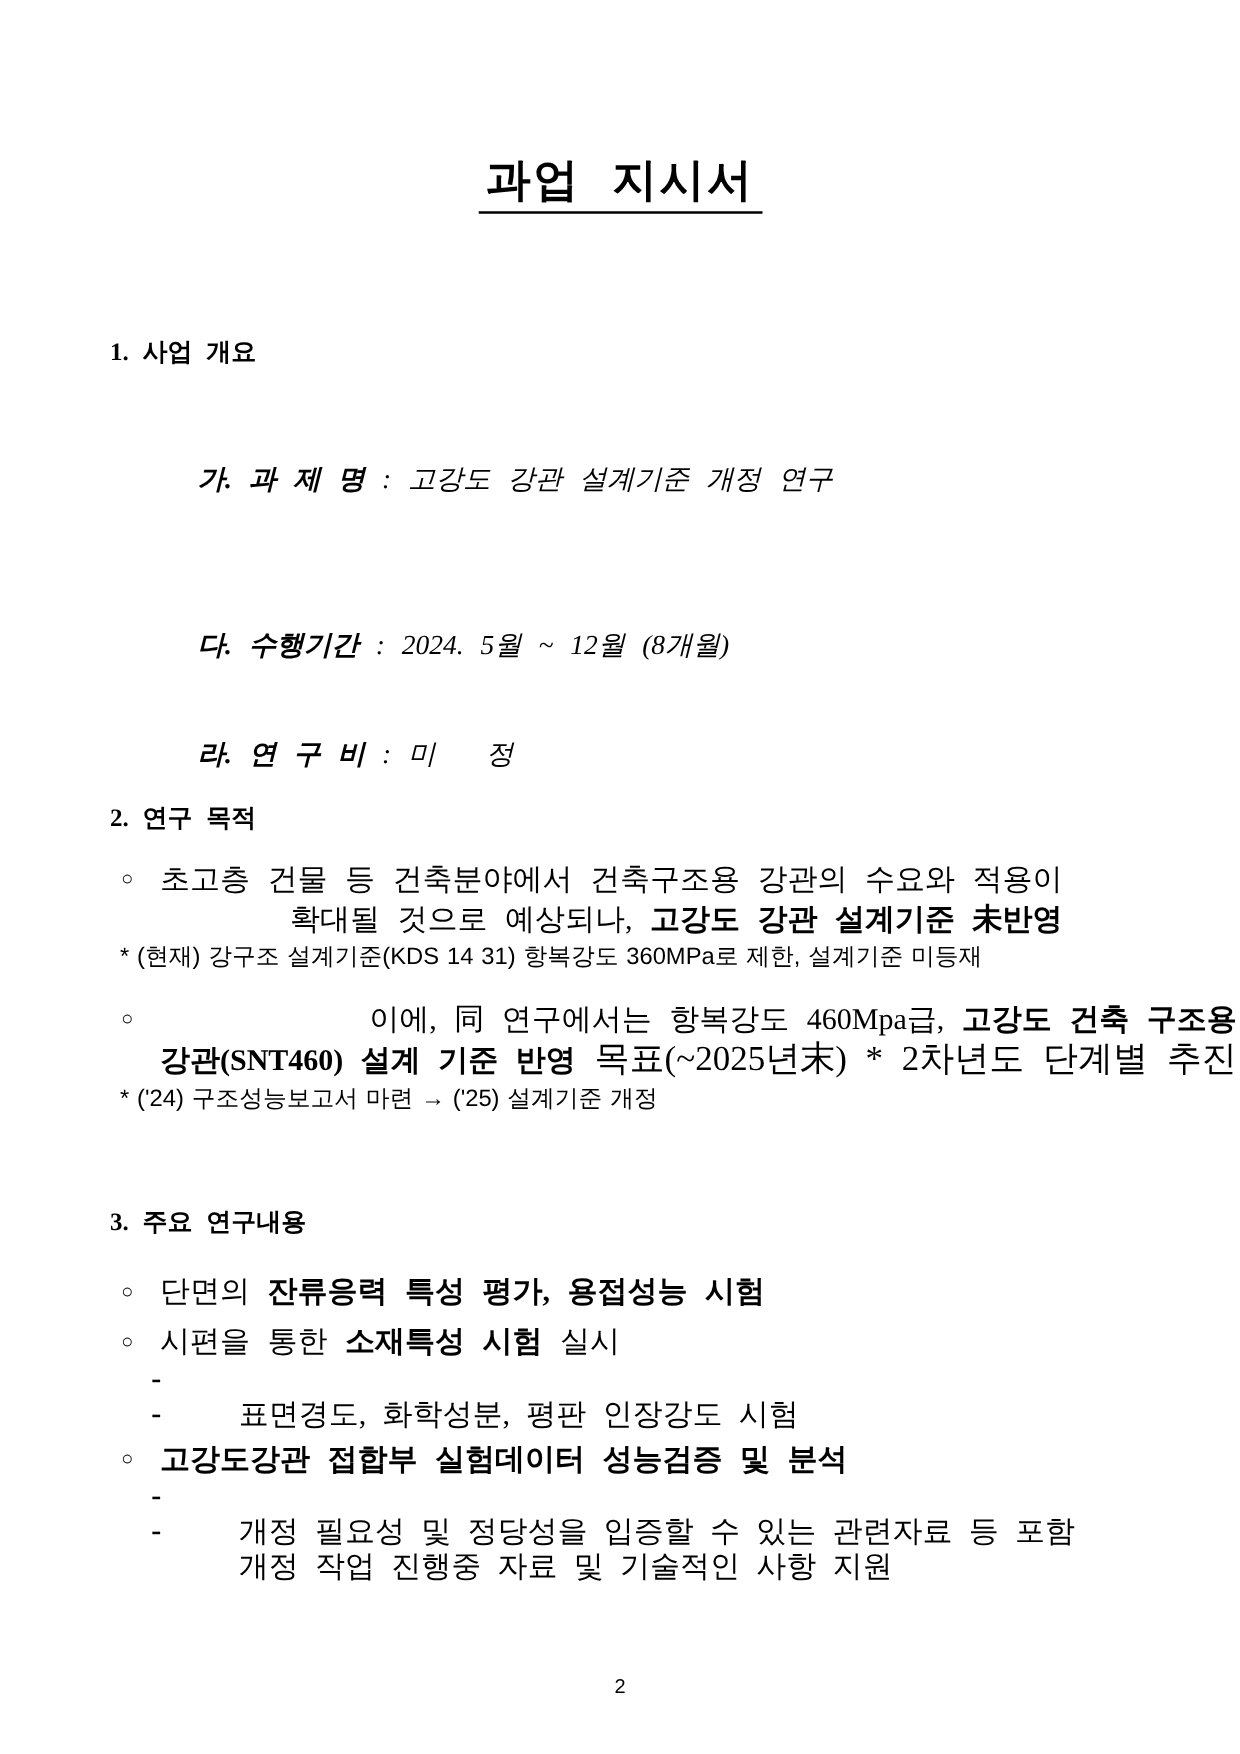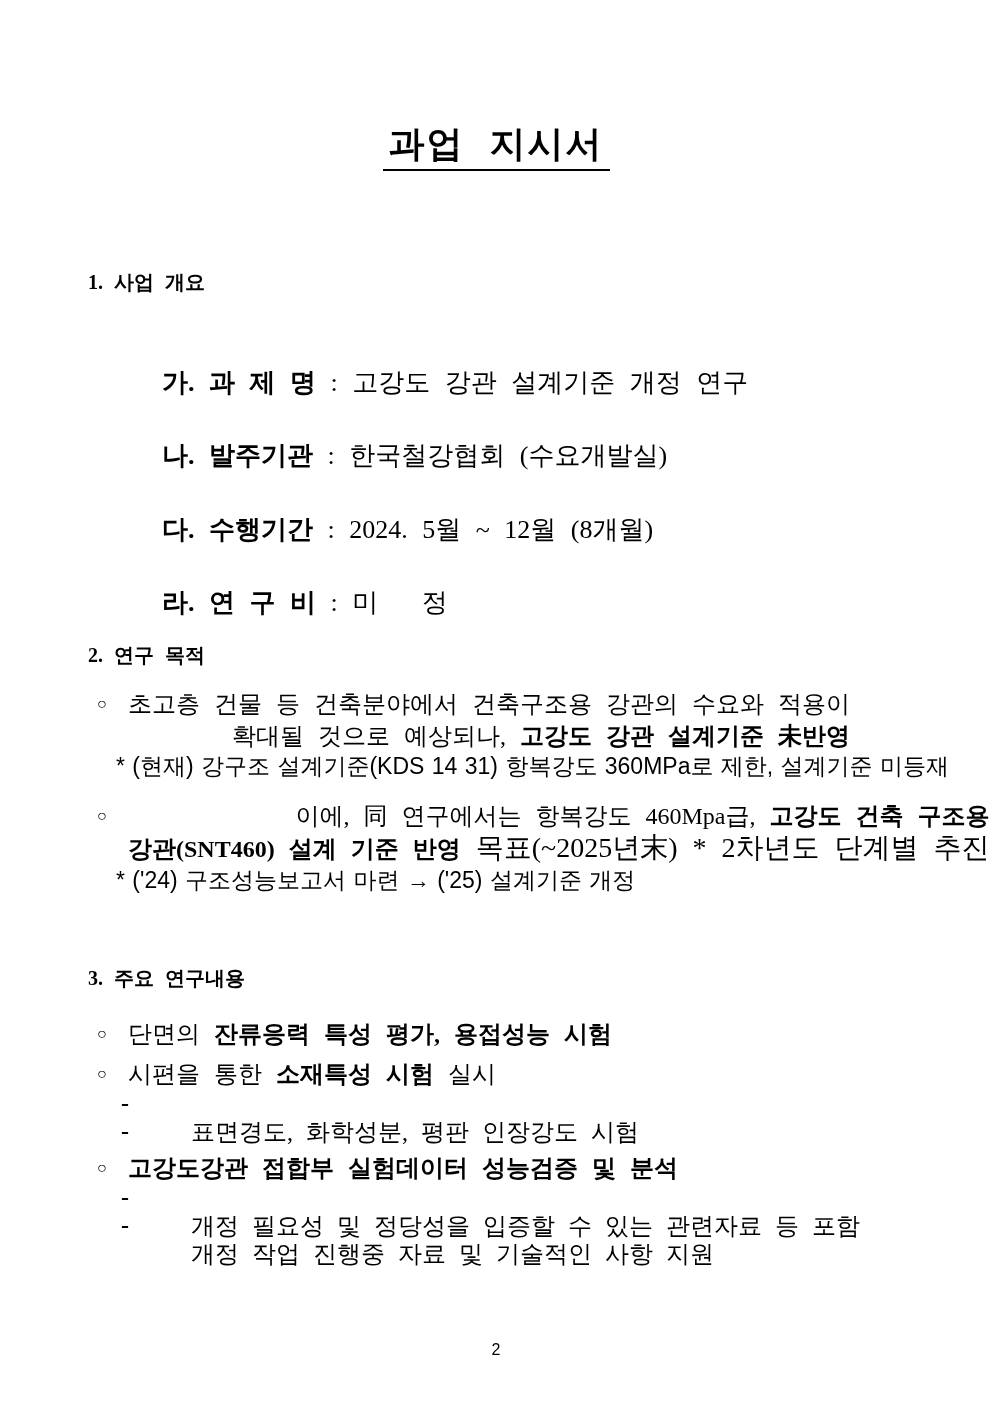--- a/index.html
+++ b/index.html
@@ -29,22 +29,22 @@
   
   .heading {
     position: absolute; left: 88px;
     font-size: 20px; font-weight: bold;
     line-height: 28px; white-space: pre; word-spacing: 6px;
   }
 
   
   .item {
     position: absolute; left: 104px;
-    font-size: 26px; line-height: 28px;
-    white-space: pre; word-spacing: 8px;
+    font-size: 22px; line-height: 28px;
+    white-space: pre; word-spacing: 8px; font-style: italic;
   }
   .item .lbl { font-weight: bold; }
 
   
   .bullet {
     position: absolute; left: 128px;
     font-size: 24px; line-height: 32px;
     word-spacing: 8px;
   }
   .bullet.single { line-height: 28px; }
@@ -52,23 +52,23 @@
   .bullet .mk {
     position: absolute; left: -31px; top: 0;
     font-size: 16px; line-height: inherit;
     font-family: "Liberation Sans", "DejaVu Sans", sans-serif;
   }
   .bullet b { font-weight: bold; }
   .bullet .tail { font-size: 28px; }
 
   
   .note {
-    position: absolute; left: 116px;
+    position: absolute; left: 96px;
     font-family: "Liberation Sans", "DejaVu Sans", sans-serif;
-    font-size: 23px; line-height: 24px;
+    font-size: 19px; line-height: 24px;
     white-space: pre; word-spacing: 1px; text-align: right;
   }
 
   
   .dash {
     position: absolute; left: 139px;
     font-size: 24px; line-height: 28px;
     white-space: pre; word-spacing: 7px;
   }
   .dash .mk { position: absolute; left: -18px; top: -1px; font-weight: bold; }
@@ -78,21 +78,21 @@
     position: absolute; top: 1340px; left: 0; width: 100%;
     text-align: center;
     font-family: "Liberation Sans", "DejaVu Sans", sans-serif;
     font-size: 16px; line-height: 20px;
   }
 
   
   #h1 { top: 268px; }
   #it0 { top: 341px; }
   #it1 { top: 414px; }
-  #it2 { top: 488px; }
+  #it2 { top: 474px; }
   #it3 { top: 561px; }
   #h2 { top: 641px; }
   #b21 { top: 688px; }
   #n21 { top: 754px; }
   #b22 { top: 800px; }
   #n22 { top: 868px; }
   #h3 { top: 964px; }
   #b31 { top: 1020px; }
   #b32 { top: 1060px; }
   #d321 { top: 1090px; }
@@ -107,23 +107,20 @@
 <div class="page">
 
   <div class="doc-title-wrap">
     <span class="doc-title">과업 지시서</span>
   </div>
 
   <div id="h1" class="heading">1. 사업 개요</div>
 
   <div id="it0" class="item">
     <span class="lbl">가. 과 제 명</span><span class="sep"> : </span><span class="val">고강도 강관 설계기준 개정 연구</span>
-  </div>
-  <div id="it1" class="item">
-    <span class="lbl">나. 발주기관</span><span class="sep"> : </span><span class="val">한국철강협회 (수요개발실)</span>
   </div>
   <div id="it2" class="item">
     <span class="lbl">다. 수행기간</span><span class="sep"> : </span><span class="val">2024. 5월 ~ 12월 (8개월)</span>
   </div>
   <div id="it3" class="item">
     <span class="lbl">라. 연 구 비</span><span class="sep"> : </span><span class="val">미   정</span>
   </div>
 
   <div id="h2" class="heading">2. 연구 목적</div>
 

